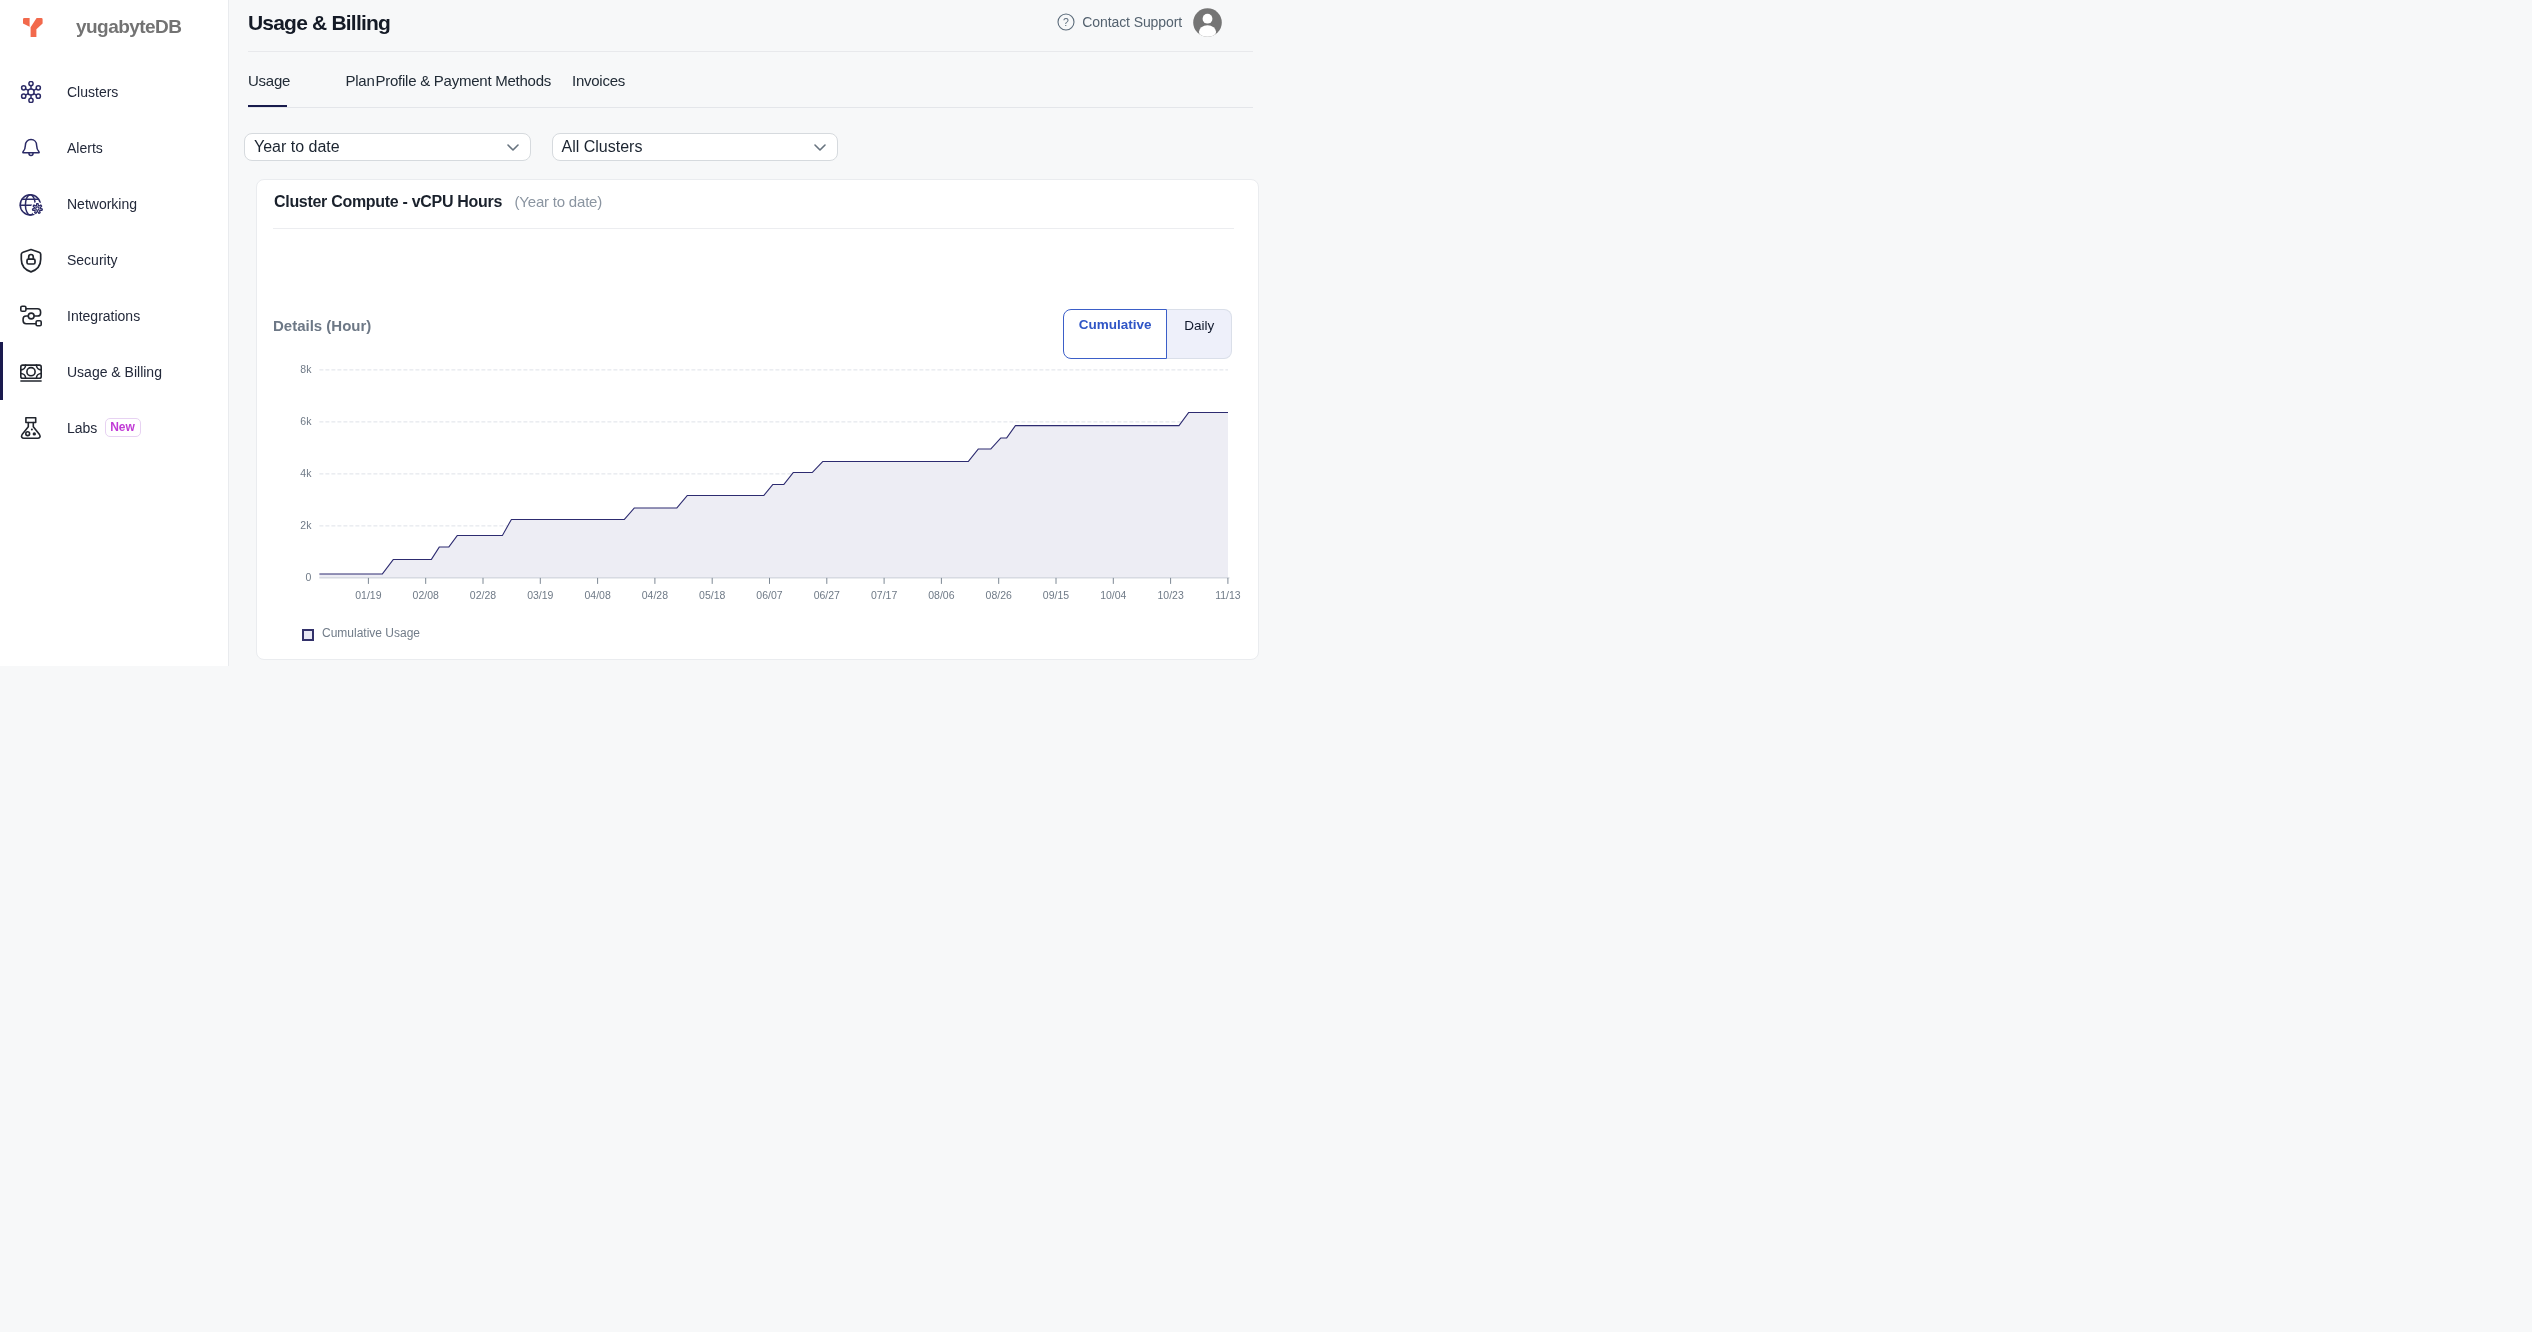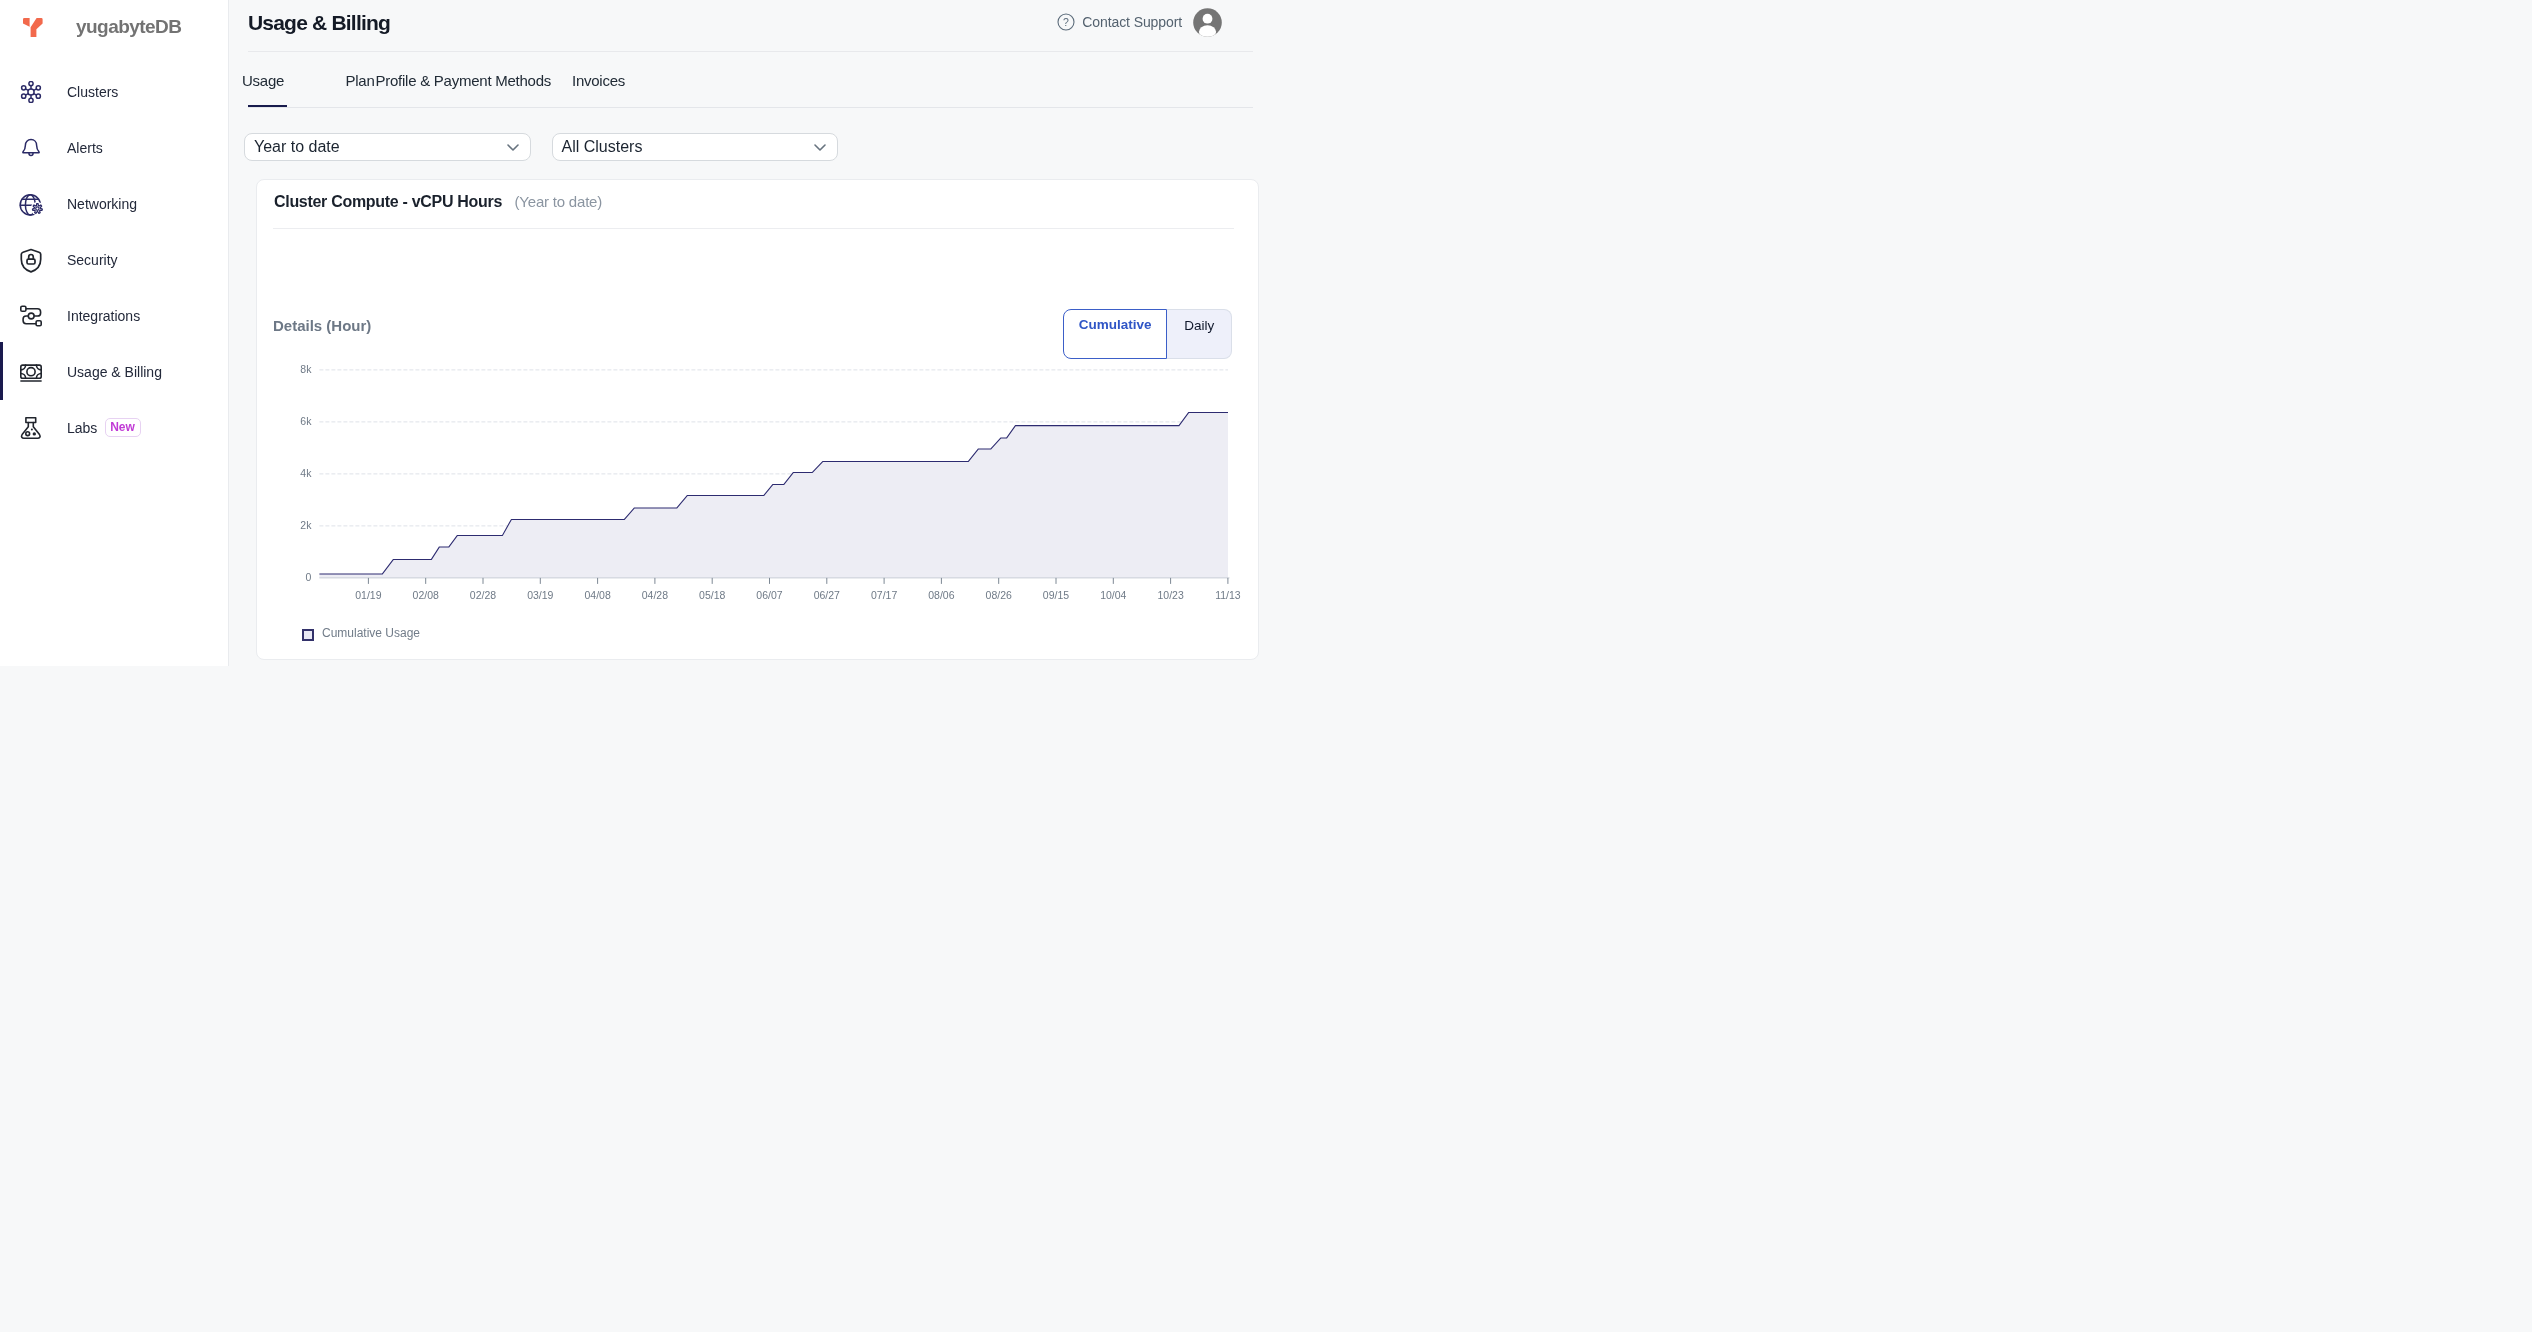--- a/index.html
+++ b/index.html
@@ -146,21 +146,21 @@
         </clipPath>
       </defs>
     <circle cx="14.5" cy="14.5" r="14.3" fill="#757575"></circle>
     <g clip-path="url(#avc)">
       <circle cx="14.5" cy="10.7" r="4.9" fill="#fff"></circle>
       <ellipse cx="14.5" cy="23.8" rx="8.6" ry="6.6" fill="#fff"></ellipse>
     </g>
   </svg>
   <div id="hdivider1"></div>
 
-  <div class="tab" style="left:12px;">Usage</div>
+  <div class="tab" style="left:18px;">Usage</div>
   <div class="tab" style="left:90.5px;margin-left:25px;">Plan</div>
   <div class="tab" style="left:145.5px;">Profile &amp; Payment Methods</div>
   <div class="tab" style="left:342px;">Invoices</div>
   <div id="tab-underline"></div>
   <div id="hdivider2"></div>
 
   <div class="select" style="left:14px; width:287px;">
     <div class="txt">Year to date</div>
     <svg width="12" height="7" viewBox="0 0 12 7" fill="none">
         <path d="M1 1 L6 6 L11 1" stroke="#67737f" stroke-width="1.6" stroke-linecap="round" stroke-linejoin="round"></path>

